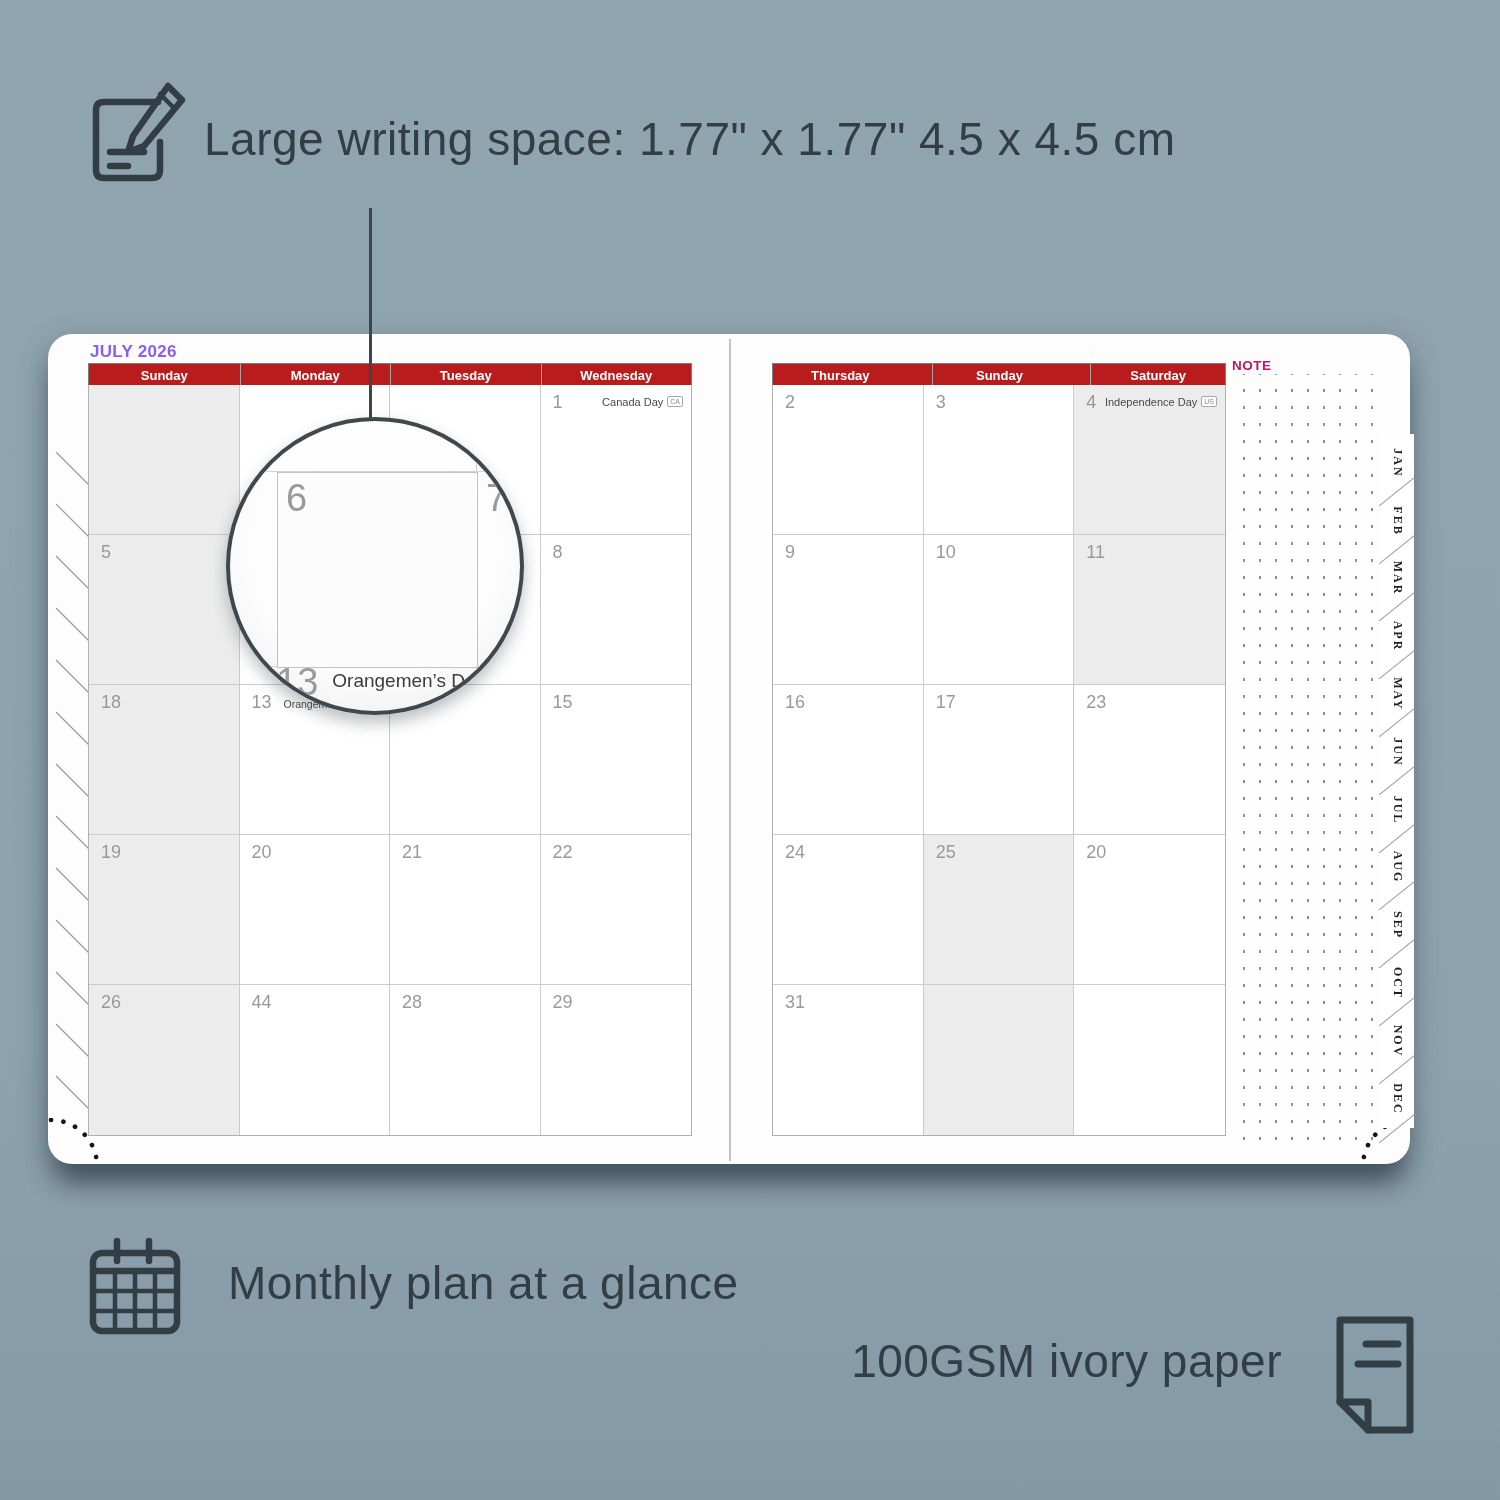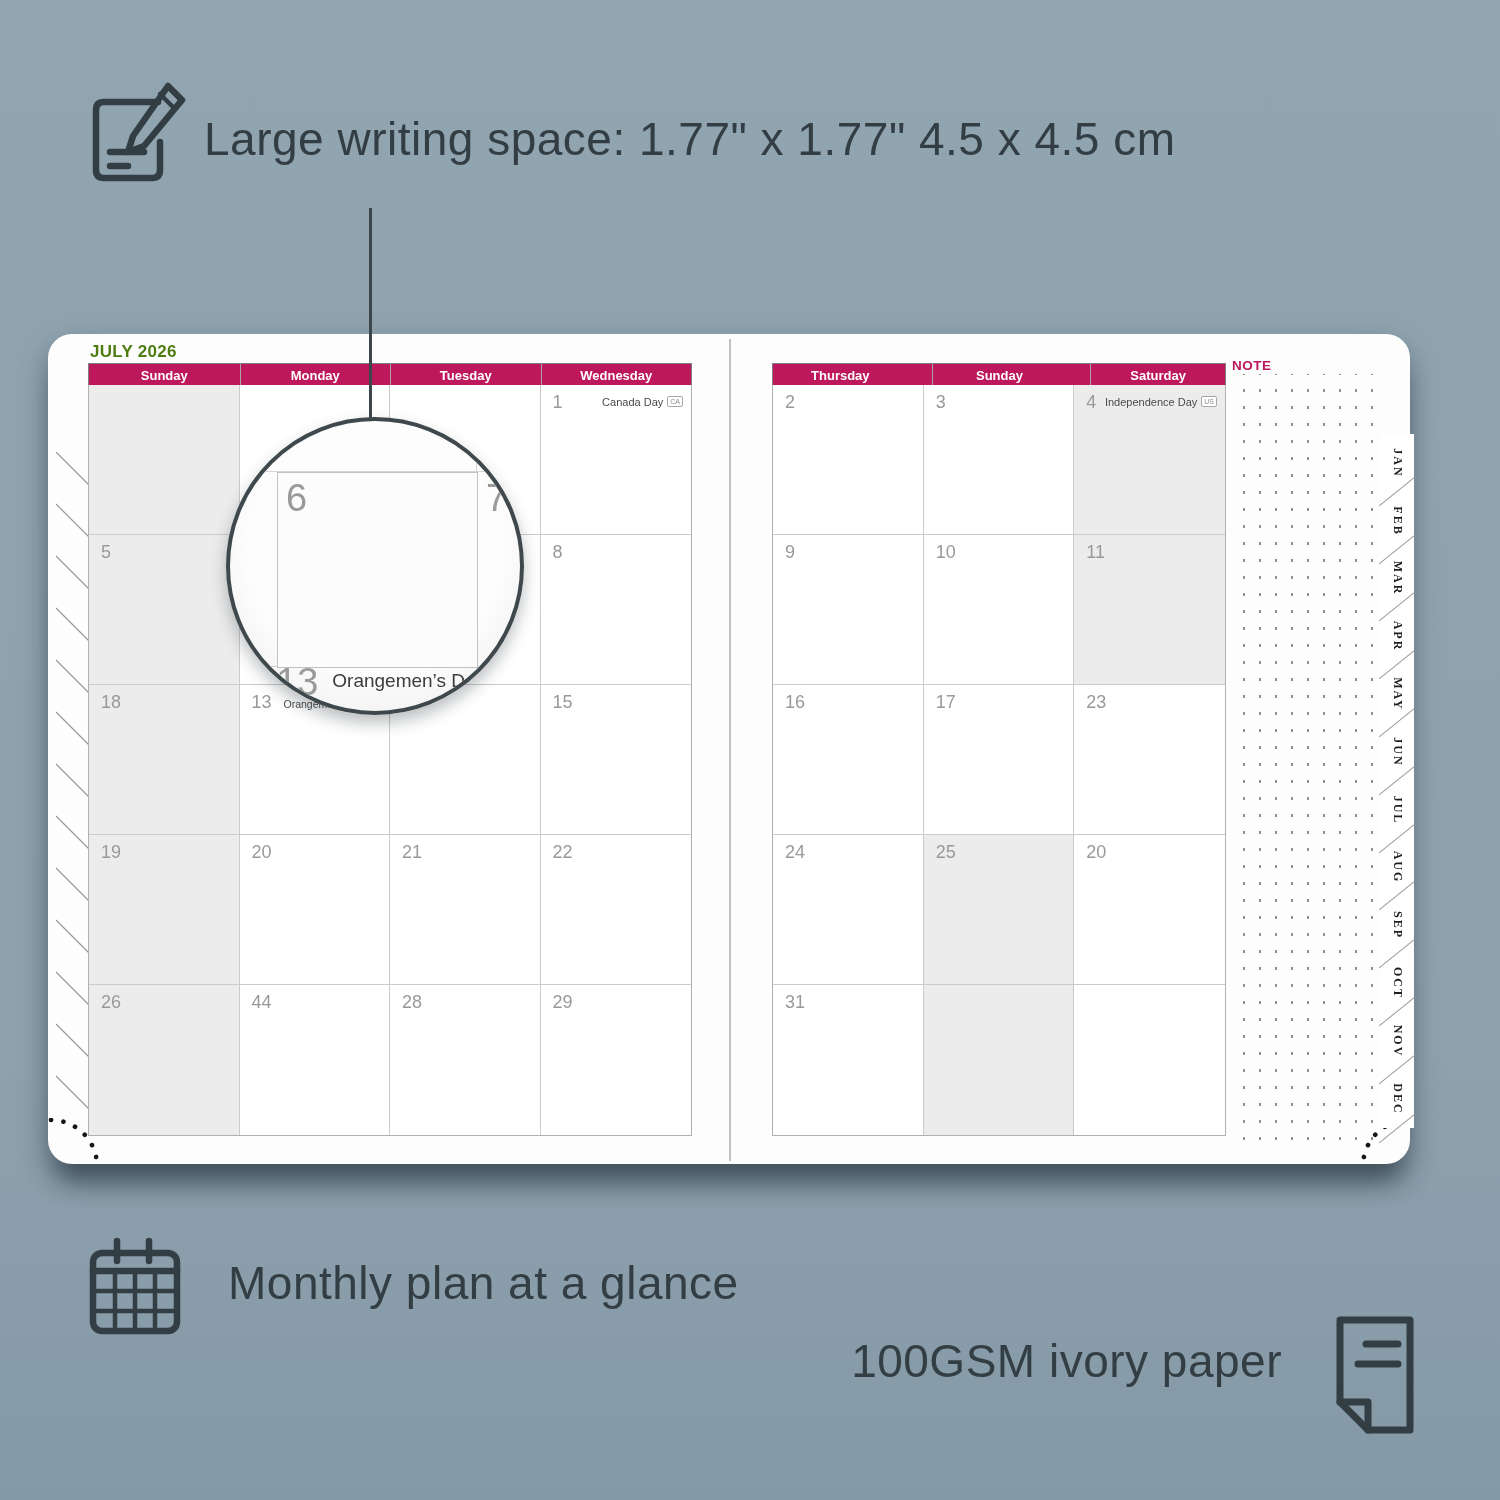--- a/index.html
+++ b/index.html
@@ -12,28 +12,28 @@
   
   .note-text{color:#333e44;font-size:46px;font-weight:500;letter-spacing:0.5px;white-space:nowrap;}
   .ink{stroke:#333e44;fill:none;stroke-linecap:round;stroke-linejoin:round;}
   
   .pointer-line{left:369px;top:208px;width:3px;height:215px;background:#3c464b;}
   
   .page{
     left:48px;top:334px;width:1362px;height:830px;background:#fdfdfd;border-radius:24px;
     box-shadow:0 26px 26px -8px rgba(40,55,66,.65), 0 10px 30px rgba(40,55,66,.35);
   }
-  .month-title{left:42px;top:8px;font-size:17px;font-weight:bold;color:#4d7c0f;letter-spacing:.3px;}
+  .month-title{left:42px;top:8px;font-size:17px;font-weight:bold;color:#8b5cf6;letter-spacing:.3px;}
   .note-label{left:1184px;top:24px;font-size:13.5px;font-weight:bold;color:#be185d;letter-spacing:.5px;z-index:2;}
   .dotfield{left:1182px;top:40px;width:146px;height:778px;
     background-image:radial-gradient(#8f8f8f 1.1px,transparent 1.3px);
     background-size:16px 17px;background-position:6px 8px;}
   .gutter{left:681px;top:5px;width:2px;height:822px;background:#c2c2c2;}
   
-  .head-row{display:grid;background:#be185d;border:1px solid #7f7f7f;}
+  .head-row{display:grid;background:#b91c1c;border:1px solid #7f7f7f;}
   .head-left{left:40px;top:29px;width:602px;height:22px;grid-template-columns:repeat(4,1fr);}
   .head-right{left:724px;top:29px;width:452px;height:22px;grid-template-columns:repeat(3,1fr);gap:24px;}
   .day-head{display:flex;align-items:center;justify-content:center;color:#ffffff;
     font-size:13px;font-weight:bold;border-left:1px solid #a5a5a5;}
   .day-head:first-child{border-left:none;}
   .grid{display:grid;grid-template-rows:repeat(5,150px);border:1px solid #b0b0b0;border-top:none;background:#fff;}
   .grid-left{left:40px;top:51px;width:602px;grid-template-columns:repeat(4,1fr);}
   .grid-right{left:724px;top:51px;width:452px;grid-template-columns:repeat(3,1fr);}
   .cell{position:relative;border-right:1px solid #cbcbcb;border-bottom:1px solid #cbcbcb;overflow:hidden;background:#fff;}
   .grid-left .cell:nth-child(4n){border-right:none;}

